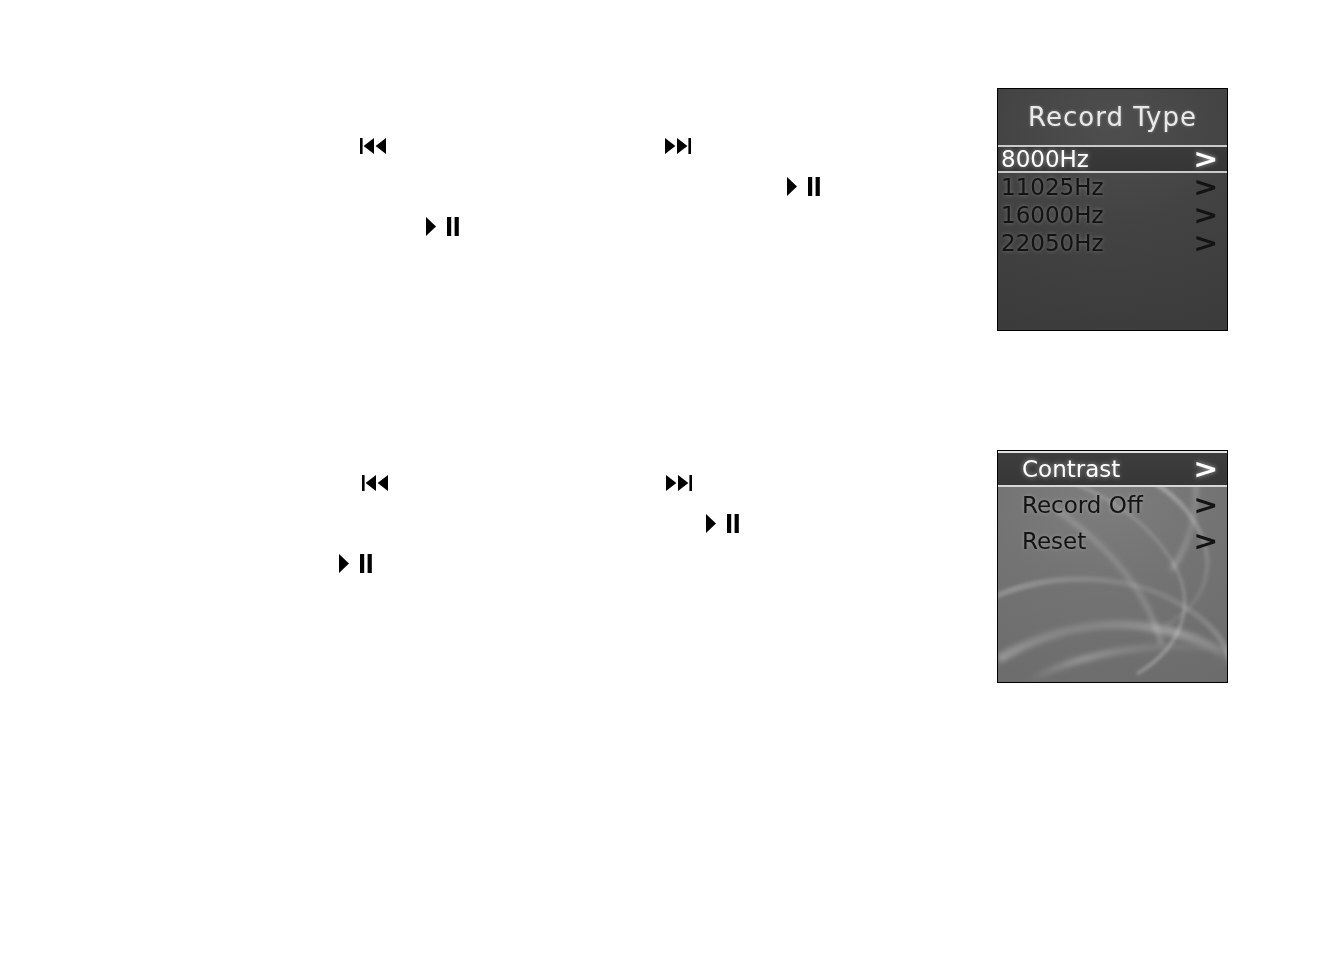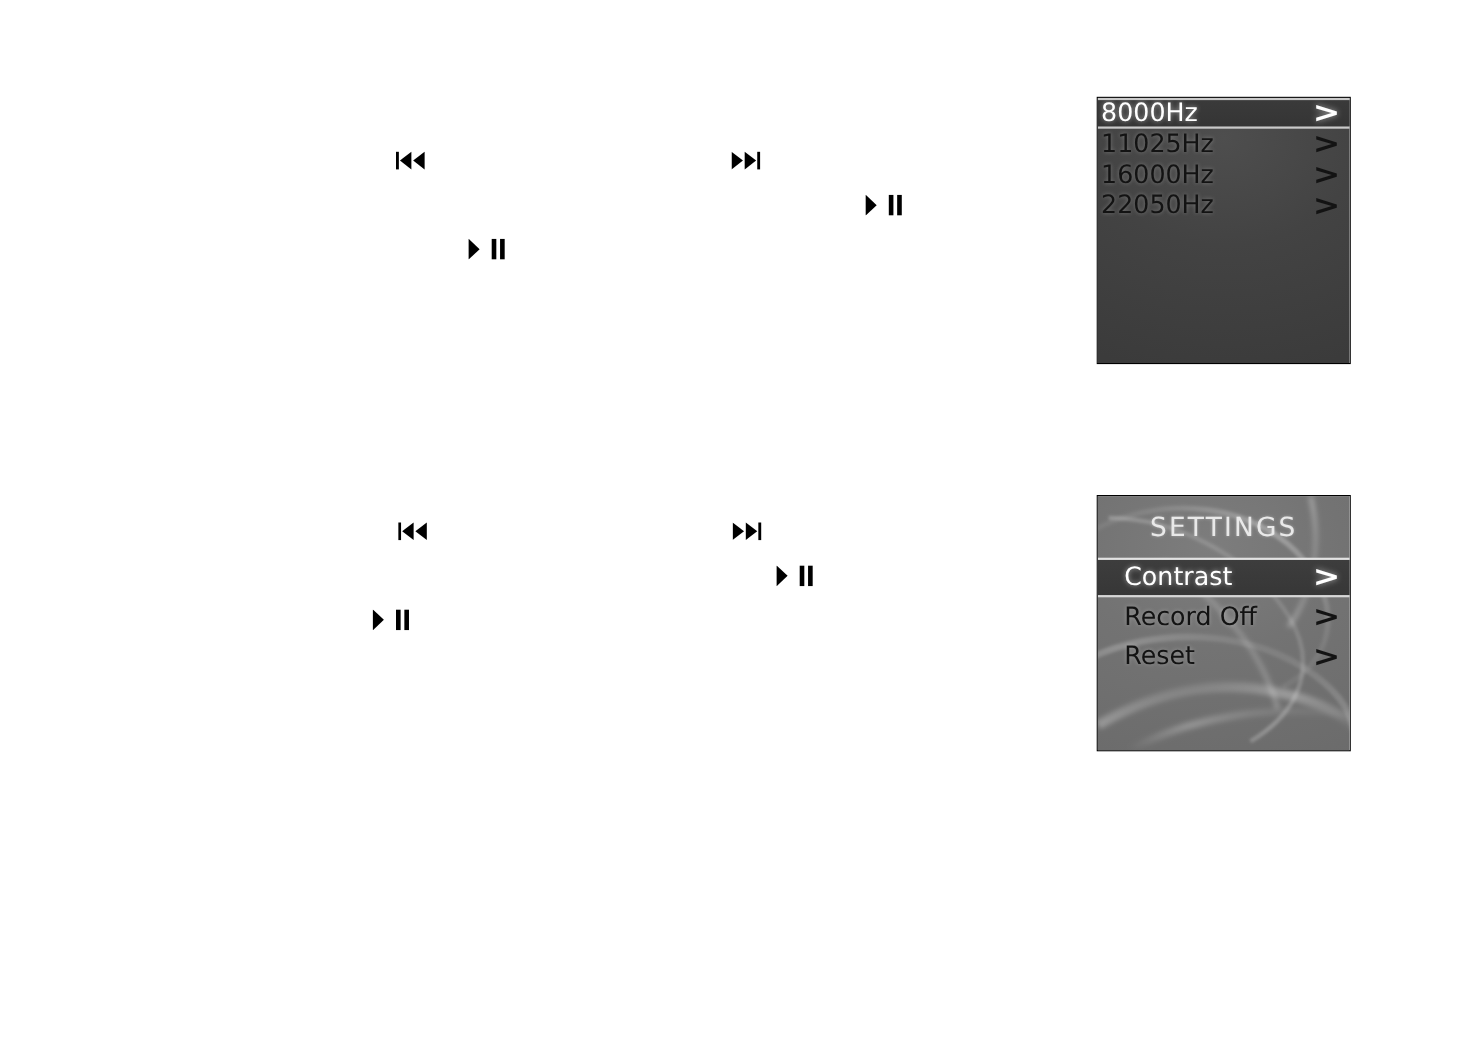--- a/index.html
+++ b/index.html
@@ -220,20 +220,21 @@
         <svg width="14" height="19" viewBox="0 0 14 19">
           <rect x="1" y="0" width="4.2" height="19" fill="#000"></rect>
           <rect x="8.6" y="0" width="4.2" height="19" fill="#000"></rect>
         </svg>
       </div>
     </div>
 
   <div class="lcd-panel panel-record" style="left:997px; top:88px; width:231px; height:243px;">
     <div class="lcd-bg"></div>
     <div class="lcd-inner">
+      <div class="lcd-title">Record Type</div>
       <div class="lcd-list" id="record-list">
           <div class="lcd-row is-selected">
             <span class="row-label">8000Hz</span>
             <span class="row-chevron">&gt;</span>
           </div>
           <div class="lcd-row is-unselected">
             <span class="row-label">11025Hz</span>
             <span class="row-chevron">&gt;</span>
           </div>
           <div class="lcd-row is-unselected">
@@ -280,21 +281,20 @@
         <path d="M -10 150 C 50 120 140 120 200 165 C 225 184 232 200 235 215" fill="none" stroke="url(#sw3)" stroke-width="6"></path>
       </g>
       <g filter="url(#blur3)">
         <path d="M 0 210 C 60 175 120 165 185 185 C 215 194 230 205 238 215" fill="none" stroke="url(#sw1)" stroke-width="9"></path>
         <path d="M 30 233 C 80 205 150 190 231 200" fill="none" stroke="url(#sw2)" stroke-width="7"></path>
         <path d="M 60 60 C 110 95 150 140 165 195" fill="none" stroke="url(#sw3)" stroke-width="5"></path>
         <path d="M 195 0 C 205 40 200 85 175 120" fill="none" stroke="url(#sw1)" stroke-width="5"></path>
       </g>
     </svg>
     <div class="lcd-inner">
-      <div class="lcd-title">SETTINGS</div>
       <div class="lcd-list" id="settings-list">
           <div class="lcd-row is-selected">
             <span class="row-label">Contrast</span>
             <span class="row-chevron">&gt;</span>
           </div>
           <div class="lcd-row is-unselected">
             <span class="row-label">Record Off</span>
             <span class="row-chevron">&gt;</span>
           </div>
           <div class="lcd-row is-unselected">

